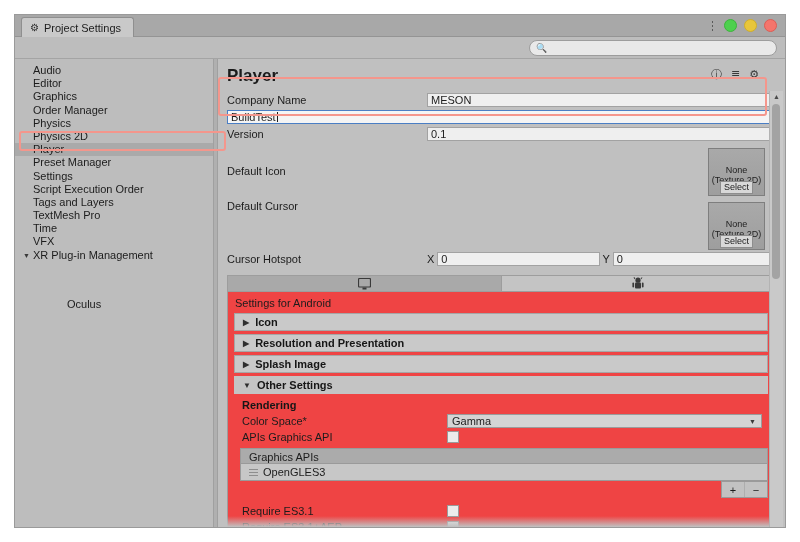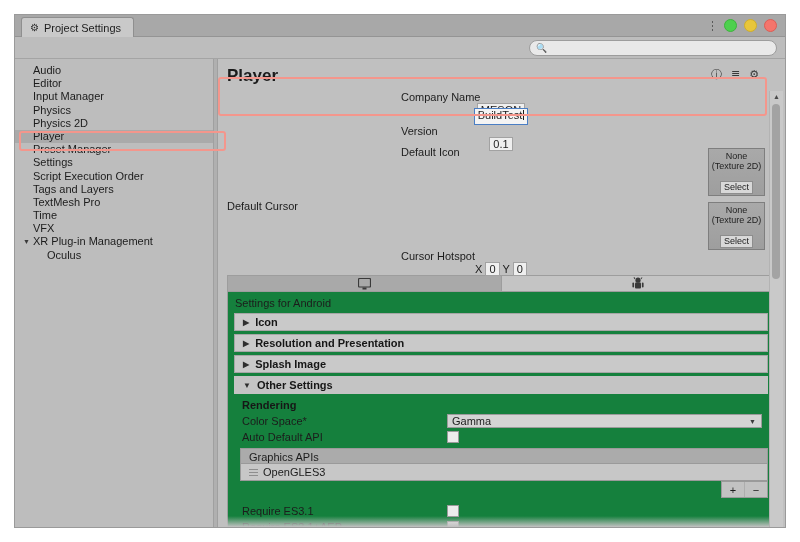--- a/index.html
+++ b/index.html
@@ -93,21 +93,21 @@
   .splitter { width: 3px; background: #b0b0b0; border-left: 1px solid #a0a0a0; border-right: 1px solid #a0a0a0; }
   .nav-item {
     height: 13.2px;
     line-height: 13.2px;
     font-size: 11px;
     color: #1c1c1c;
     padding-left: 18px;
     white-space: nowrap;
     position: relative;
   }
-  .nav-item.child { padding-left: 32px; }
+  .nav-item.child { padding-left: 52px; margin-top: 36px; }
   .nav-item.selected { background: #aaaaaa; }
   .nav-item .tri {
     position: absolute; left: 8px; top: 0;
     font-size: 7px; line-height: 13.2px; color: #3a3a3a;
   }
 
   
   .content {
     flex: 1;
     background: #c0c0c0;
@@ -126,21 +126,20 @@
   .hicon { font-size: 11px; line-height: 11px; }
 
   .scrollarea { position: relative; height: 443px; }
 
   .row {
     display: flex; align-items: center;
     height: 17px;
     padding: 0 10px 0 9px;
     font-size: 11px; color: #1c1c1c;
     box-sizing: border-box;
-    flex-direction: column;
   }
   .lbl { width: 200px; flex: none; }
   .lbl.focused { color: #2f62b5; }
   .field {
     flex: 1; height: 14px;
     background: #efefef;
     border: 1px solid #a2a2a2;
     font-size: 11px; color: #1c1c1c;
     padding: 0 3px;
     line-height: 13px;
@@ -154,21 +153,21 @@
 
   
   .objfield {
     position: absolute; right: 20px;
     width: 57px; height: 48px;
     background: linear-gradient(180deg,#a9a9a9,#9e9e9e);
     border: 1px solid #7e7e7e;
     box-sizing: border-box;
     display: flex; flex-direction: column; align-items: center;
   }
-  .objfield .t1 { font-size: 9px; color: #222; margin-top: 2px; }
+  .objfield .t1 { font-size: 9px; color: #222; margin-top: 16px; }
   .objfield .t2 { font-size: 9px; color: #222; }
   .objfield .sel {
     position: absolute; right: 11px; bottom: 1px;
     font-size: 9px; color: #1c1c1c;
     background: #d8d8d8;
     border: 1px solid #8d8d8d;
     padding: 0 3px; line-height: 11px;
   }
 
   .xy-field { display: flex; align-items: center; flex: 1; gap: 3px; }
@@ -184,21 +183,21 @@
     background: #c4c4c4;
   }
   .plat-tab {
     flex: 1; display: flex; align-items: center; justify-content: center;
     font-size: 11px; color: #2b2b2b;
   }
   .plat-tab.active { background: #a9a9a9; border-right: 1px solid #9d9d9d; }
 
   .settings-box {
     margin: 0 10px 0 9px;
-    background: #15803d;
+    background: #ef4444;
     border: 1px solid #9d9d9d;
     border-top: none;
     padding: 5px 0 0 0;
     box-sizing: border-box;
   }
   .sub-title { font-size: 11px; color: #1c1c1c; padding: 0 0 4px 7px; }
 
   .foldout {
     margin: 0 6px 3px 6px;
     height: 18px;
@@ -337,21 +336,22 @@
         <span class="search-glyph">🔍</span>
         <span class="search-text"></span>
       </div>
     </div>
 
     <div class="body">
 
       <div class="sidebar">
         <div class="nav-item"><span>Audio</span></div>
         <div class="nav-item"><span>Editor</span></div>
-        <div class="nav-item"><span>Input Manager</span></div>
+        <div class="nav-item"><span>Graphics</span></div>
+        <div class="nav-item"><span>Order Manager</span></div>
         <div class="nav-item"><span>Physics</span></div>
         <div class="nav-item"><span>Physics 2D</span></div>
         <div class="nav-item selected"><span>Player</span></div>
         <div class="nav-item"><span>Preset Manager</span></div>
         <div class="nav-item"><span>Settings</span></div>
         <div class="nav-item"><span>Script Execution Order</span></div>
         <div class="nav-item"><span>Tags and Layers</span></div>
         <div class="nav-item"><span>TextMesh Pro</span></div>
         <div class="nav-item"><span>Time</span></div>
         <div class="nav-item"><span>VFX</span></div>
@@ -459,21 +459,21 @@
 
             <div class="drow">
               <span class="dl">Color Space*</span>
               <span class="dropdown">
                 <span>Gamma</span>
                 <span class="dd-arrow">▼</span>
               </span>
             </div>
 
             <div class="drow">
-              <span class="dl">Auto Default API</span>
+              <span class="dl">APIs Graphics API</span>
               <span class="checkbox"></span>
             </div>
 
             <div class="list-header">Graphics APIs</div>
             <div class="list-body">
               <div class="list-item">
                 <span class="dragdots"></span>
                 <span>OpenGLES3</span>
               </div>
             </div>

